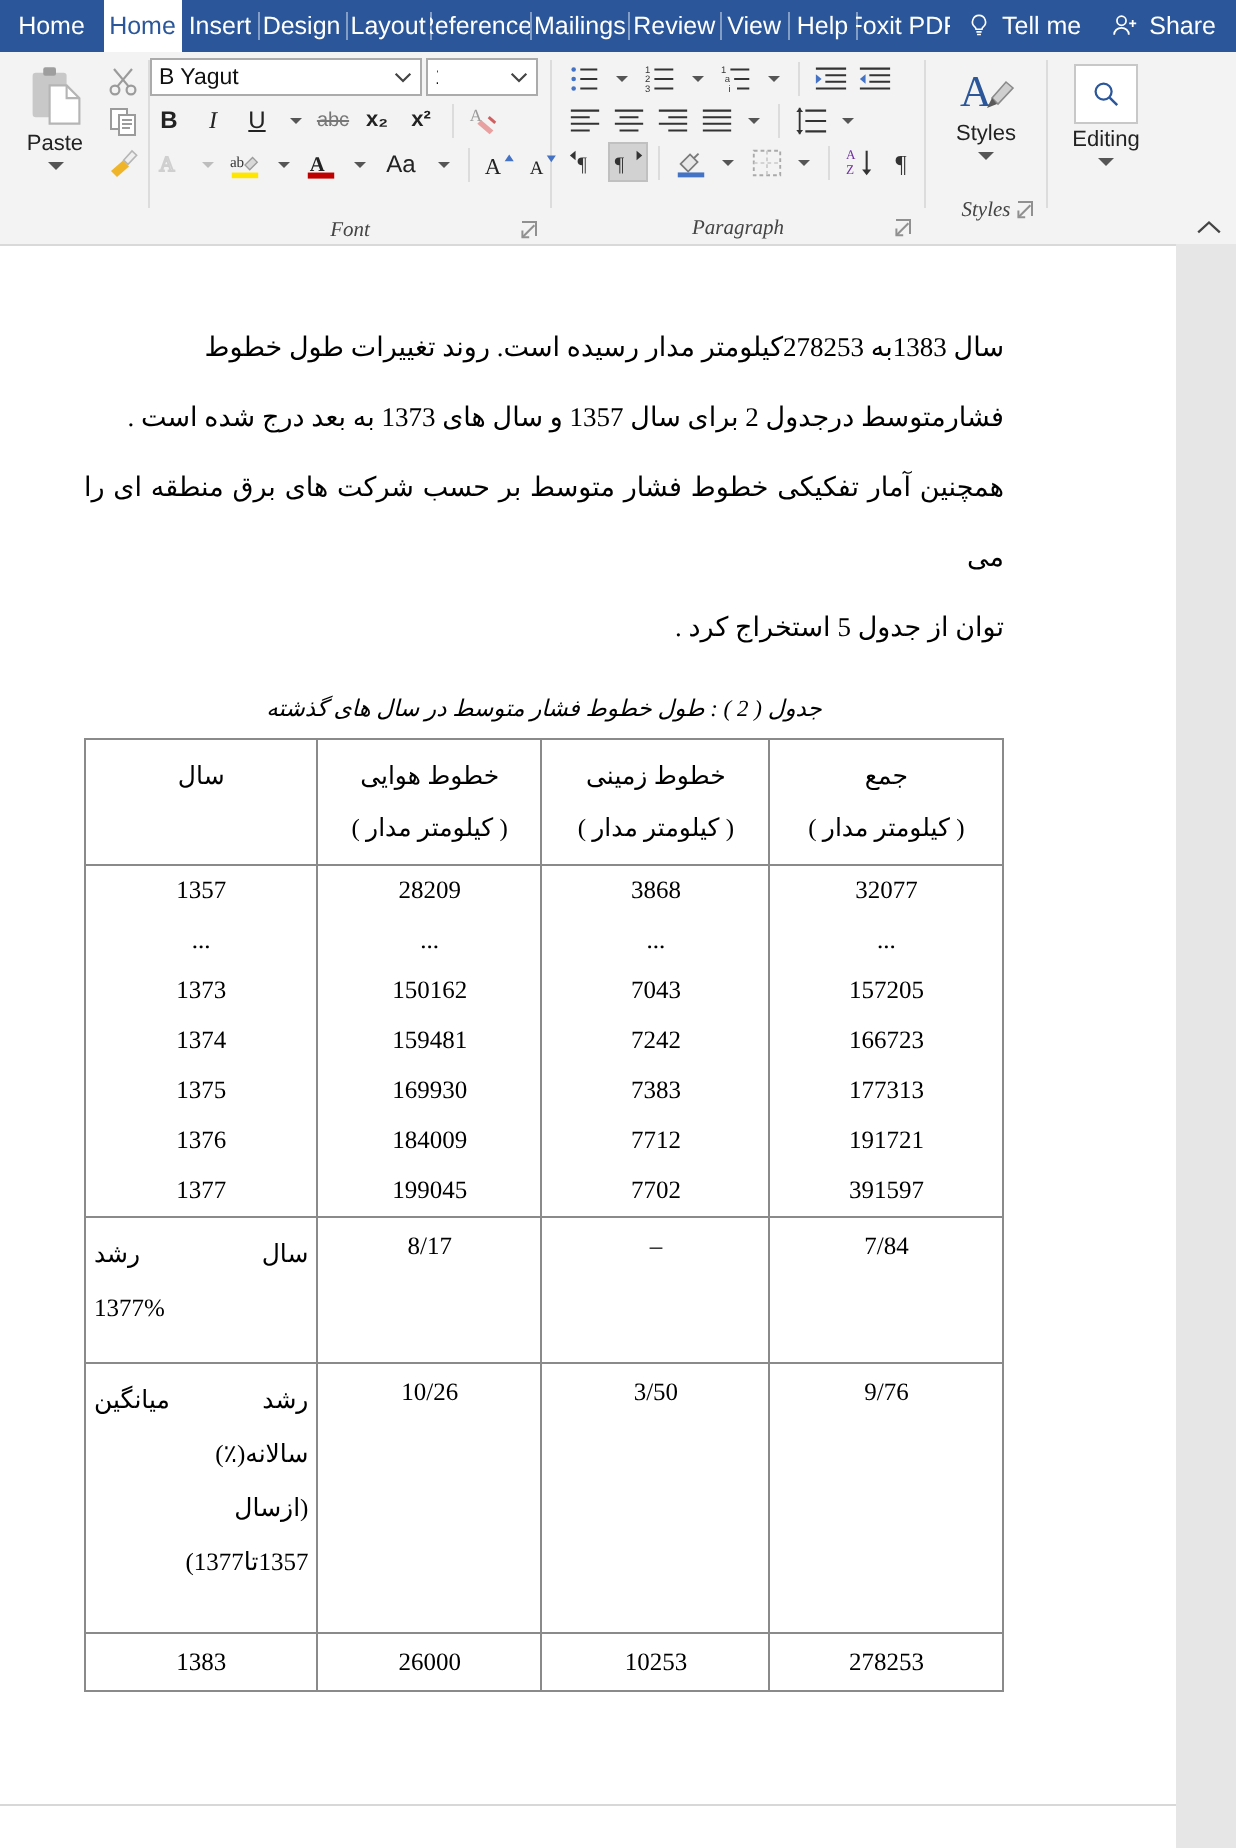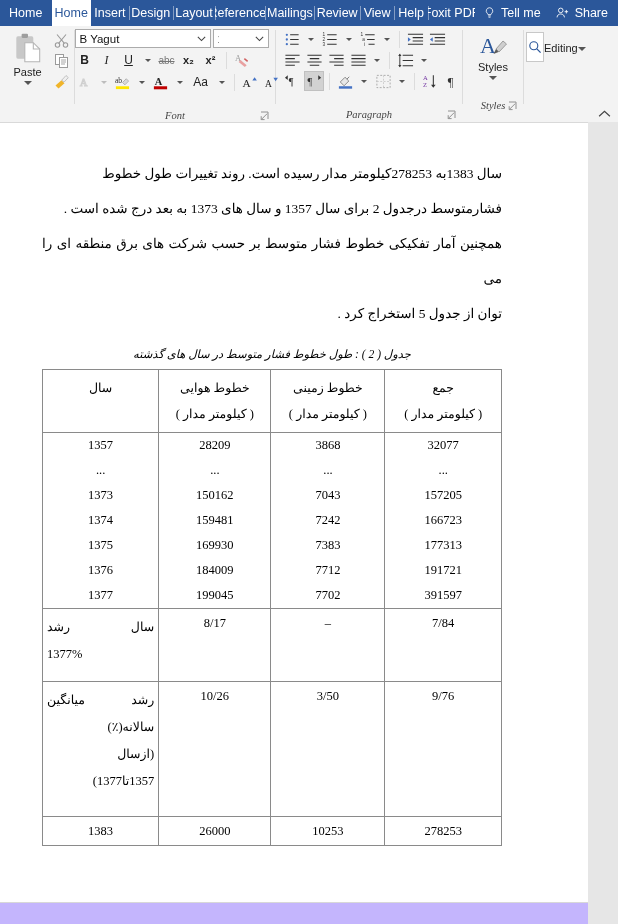--- a/index.html
+++ b/index.html
@@ -92,32 +92,32 @@
   
   .g-styles{width:60px;}
   .g-styles .body{justify-content:center;}
   .stylescol{display:flex;flex-direction:column;align-items:center;width:56px;padding-top:2px;}
   .stylesicon{width:34px;height:30px;}
   .stylesbig{font-size:11px;color:#222;margin-top:0px;}
 
   
   .g-edit{width:58px;}
   .g-edit .body{justify-content:center;}
-  .editcol{display:flex;flex-direction:row;align-items:center;width:54px;padding-top:3px;}
+  .editcol{display:flex;flex-direction:column;align-items:center;width:54px;padding-top:3px;}
   .editbox{width:30px;height:28px;border:1px solid #c8c8c8;background:#fff;display:flex;align-items:center;justify-content:center;}
   .editlbl{font-size:11px;color:#222;margin-top:2px;}
 
   .collapse{
     position:absolute;right:6px;bottom:2px;width:16px;height:14px;
     display:flex;align-items:center;justify-content:center;
   }
 
   
   .canvas{
-    position:absolute;left:0;top:122px;right:0;bottom:0;background:#c4b5fd;overflow:hidden;
+    position:absolute;left:0;top:122px;right:0;bottom:0;background:#ffffff;overflow:hidden;
   }
   .page{
     position:absolute;left:0;top:0;width:588px;height:780px;background:#fff;
     box-shadow:0 0 0 1px #d8d8d8;
   }
   .doc{
     position:absolute;left:42px;top:34px;width:460px;
     direction:rtl;text-align:justify;
     font-family:"Liberation Serif","DejaVu Serif",serif;
   }

